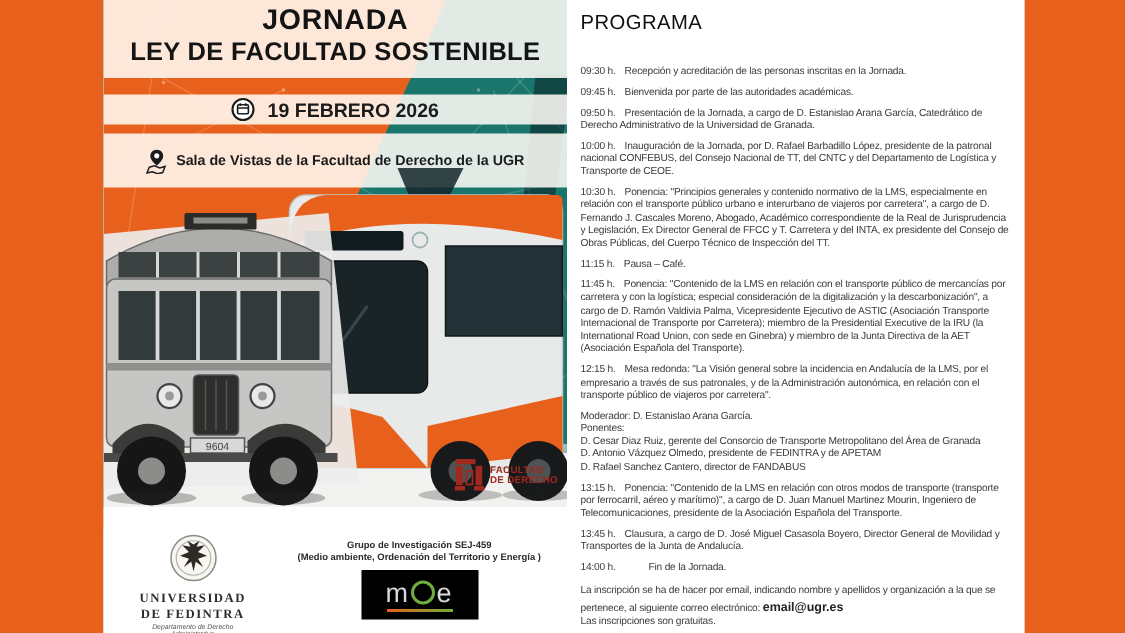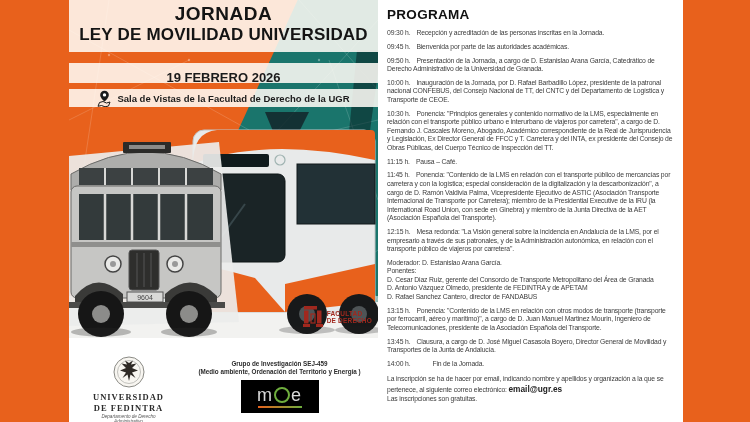--- a/index.html
+++ b/index.html
@@ -13,23 +13,23 @@
   .poster{position:absolute;left:69px;top:0;width:309px;height:422px;background:#fff;overflow:hidden;}
   .poster-bg{position:absolute;left:0;top:0;width:309px;height:338px;background:#1A756C;}
   .poster-bg .orange-wedge{position:absolute;inset:0;background:#E8611C;
        clip-path:polygon(0 0,74% 0,24% 100%,0 100%);}
   .poster-bg svg{position:absolute;inset:0;}
 
   .band{position:absolute;left:0;right:0;background:rgba(255,251,246,0.87);}
   .band.title-band{top:0;height:52px;text-align:center;padding-top:3px;box-sizing:border-box;}
   .title1{font-size:19px;font-weight:800;color:#141414;line-height:1.15;letter-spacing:.5px;}
   .title2{font-size:17px;font-weight:800;color:#141414;line-height:1.15;letter-spacing:.2px;}
-  .band.date-band{top:63px;height:20px;display:flex;align-items:center;justify-content:center;gap:8px;flex-direction:column;}
+  .band.date-band{top:63px;height:20px;display:flex;align-items:center;justify-content:center;gap:8px;}
   .date-text{font-size:13px;font-weight:800;color:#1b1b1b;}
-  .band.venue-band{top:89px;height:18px;display:flex;align-items:center;justify-content:center;gap:5px;}
+  .band.venue-band{top:89px;height:36px;display:flex;align-items:center;justify-content:center;gap:5px;}
   .venue-text{font-size:9.5px;font-weight:700;color:#1b1b1b;}
 
   .scene{position:absolute;left:0;top:112px;width:309px;height:226px;}
   .fd-logo{position:absolute;right:6px;top:306px;display:flex;align-items:center;gap:4px;}
   .fd-text{font-size:6.5px;font-weight:800;color:#A0281E;line-height:1.1;letter-spacing:.2px;}
 
   .org-bar{position:absolute;left:0;right:0;top:338px;height:15px;background:#E8611C;
            color:#fff;font-size:10px;font-weight:700;text-align:center;line-height:15px;}
 
   .poster-footer{position:absolute;left:0;right:0;top:353px;bottom:0;background:#fff;
@@ -42,21 +42,21 @@
   .sej-line{font-size:6.3px;font-weight:700;color:#2b2b2b;line-height:1.3;}
   .moe-box{margin:4px auto 0;width:78px;height:33px;background:#000;display:flex;
            flex-direction:column;align-items:center;justify-content:center;}
   .moe-text{font-size:18px;color:#d9d9d9;letter-spacing:1px;line-height:1;display:flex;align-items:center;}
   .moe-o{display:inline-block;width:12px;height:12px;border:2px solid #6FAE3E;border-radius:50%;margin:0 1px;}
   .moe-sub{width:44px;height:2.5px;margin-top:2px;background:linear-gradient(90deg,#E8611C,#6FAE3E);}
 
   
   .program{position:absolute;left:378px;top:0;width:305px;height:422px;background:#fff;
            box-sizing:border-box;padding:5px 10px 0 9px;}
-  .program-heading{font-size:13.5px;font-weight:700;color:#101010;margin:2px 0 7px 0;letter-spacing:.3px;}
+  .program-heading{font-size:13.5px;font-weight:400;color:#101010;margin:2px 0 22px 0;letter-spacing:.3px;}
   .program-item{font-size:6.8px;letter-spacing:-0.15px;color:#3c3c3c;line-height:1.26;margin:0 0 5.2px 0;}
   .program-item .time{margin-right:6px;}
   .program-item .txt.indent{margin-left:16px;}
   .program-item .extra{margin-top:5px;}
   .registration{font-size:6.8px;letter-spacing:-0.15px;color:#3c3c3c;line-height:1.3;margin-top:7px;}
   .registration .email{font-size:8.3px;font-weight:700;letter-spacing:0;color:#222;}
 </style>
 </head>
 <body>
 
@@ -89,21 +89,21 @@
           <circle cx="280" cy="150" r="1.2"></circle>
             <circle cx="230" cy="260" r="1.2"></circle>
             <circle cx="60" cy="300" r="1.2"></circle>
         </g>
         <polygon points="288,50 312,50 300,138 280,132" fill="rgba(10,32,36,0.55)"></polygon>
       </svg>
     </div>
 
     <div class="band title-band">
       <div class="title1">JORNADA</div>
-      <div class="title2">LEY DE MOVILIDAD UNIVERSIDAD</div>
+      <div class="title2">LEY DE FACULTAD SOSTENIBLE</div>
     </div>
 
     <div class="band date-band">
       <svg width="16" height="16" viewBox="0 0 16 16">
         <circle cx="8" cy="8" r="7" fill="#fff" stroke="#1b1b1b" stroke-width="1.4"></circle>
         <rect x="4.4" y="4.8" width="7.2" height="6" rx="0.8" fill="none" stroke="#1b1b1b" stroke-width="1.1"></rect>
         <line x1="6.2" y1="3.8" x2="6.2" y2="5.6" stroke="#1b1b1b" stroke-width="1.1"></line>
         <line x1="9.8" y1="3.8" x2="9.8" y2="5.6" stroke="#1b1b1b" stroke-width="1.1"></line>
         <line x1="4.6" y1="7" x2="11.4" y2="7" stroke="#1b1b1b" stroke-width="1"></line>
       </svg>

